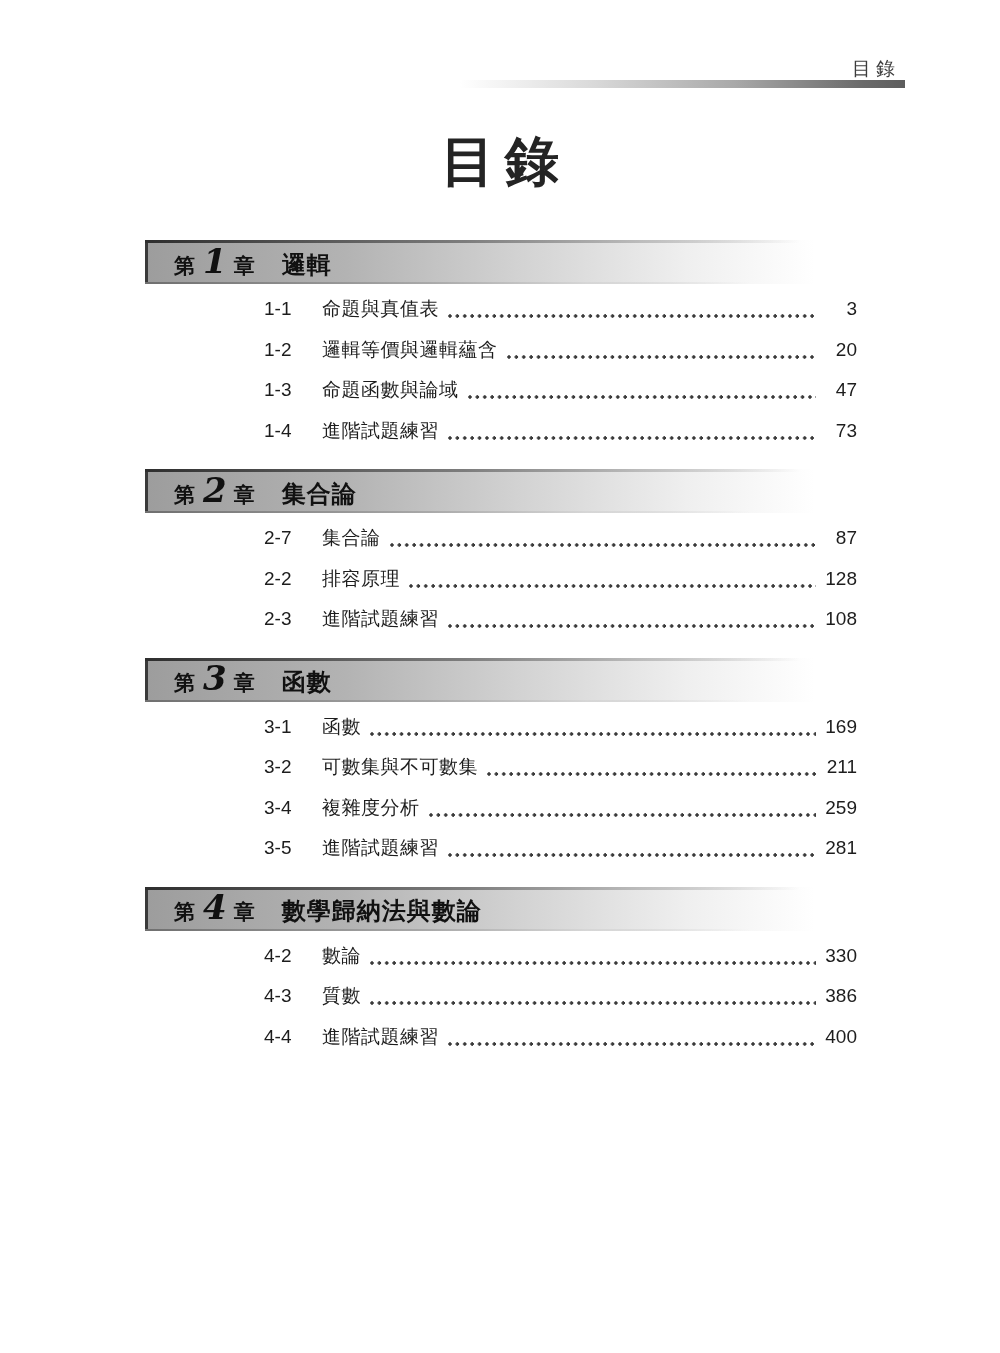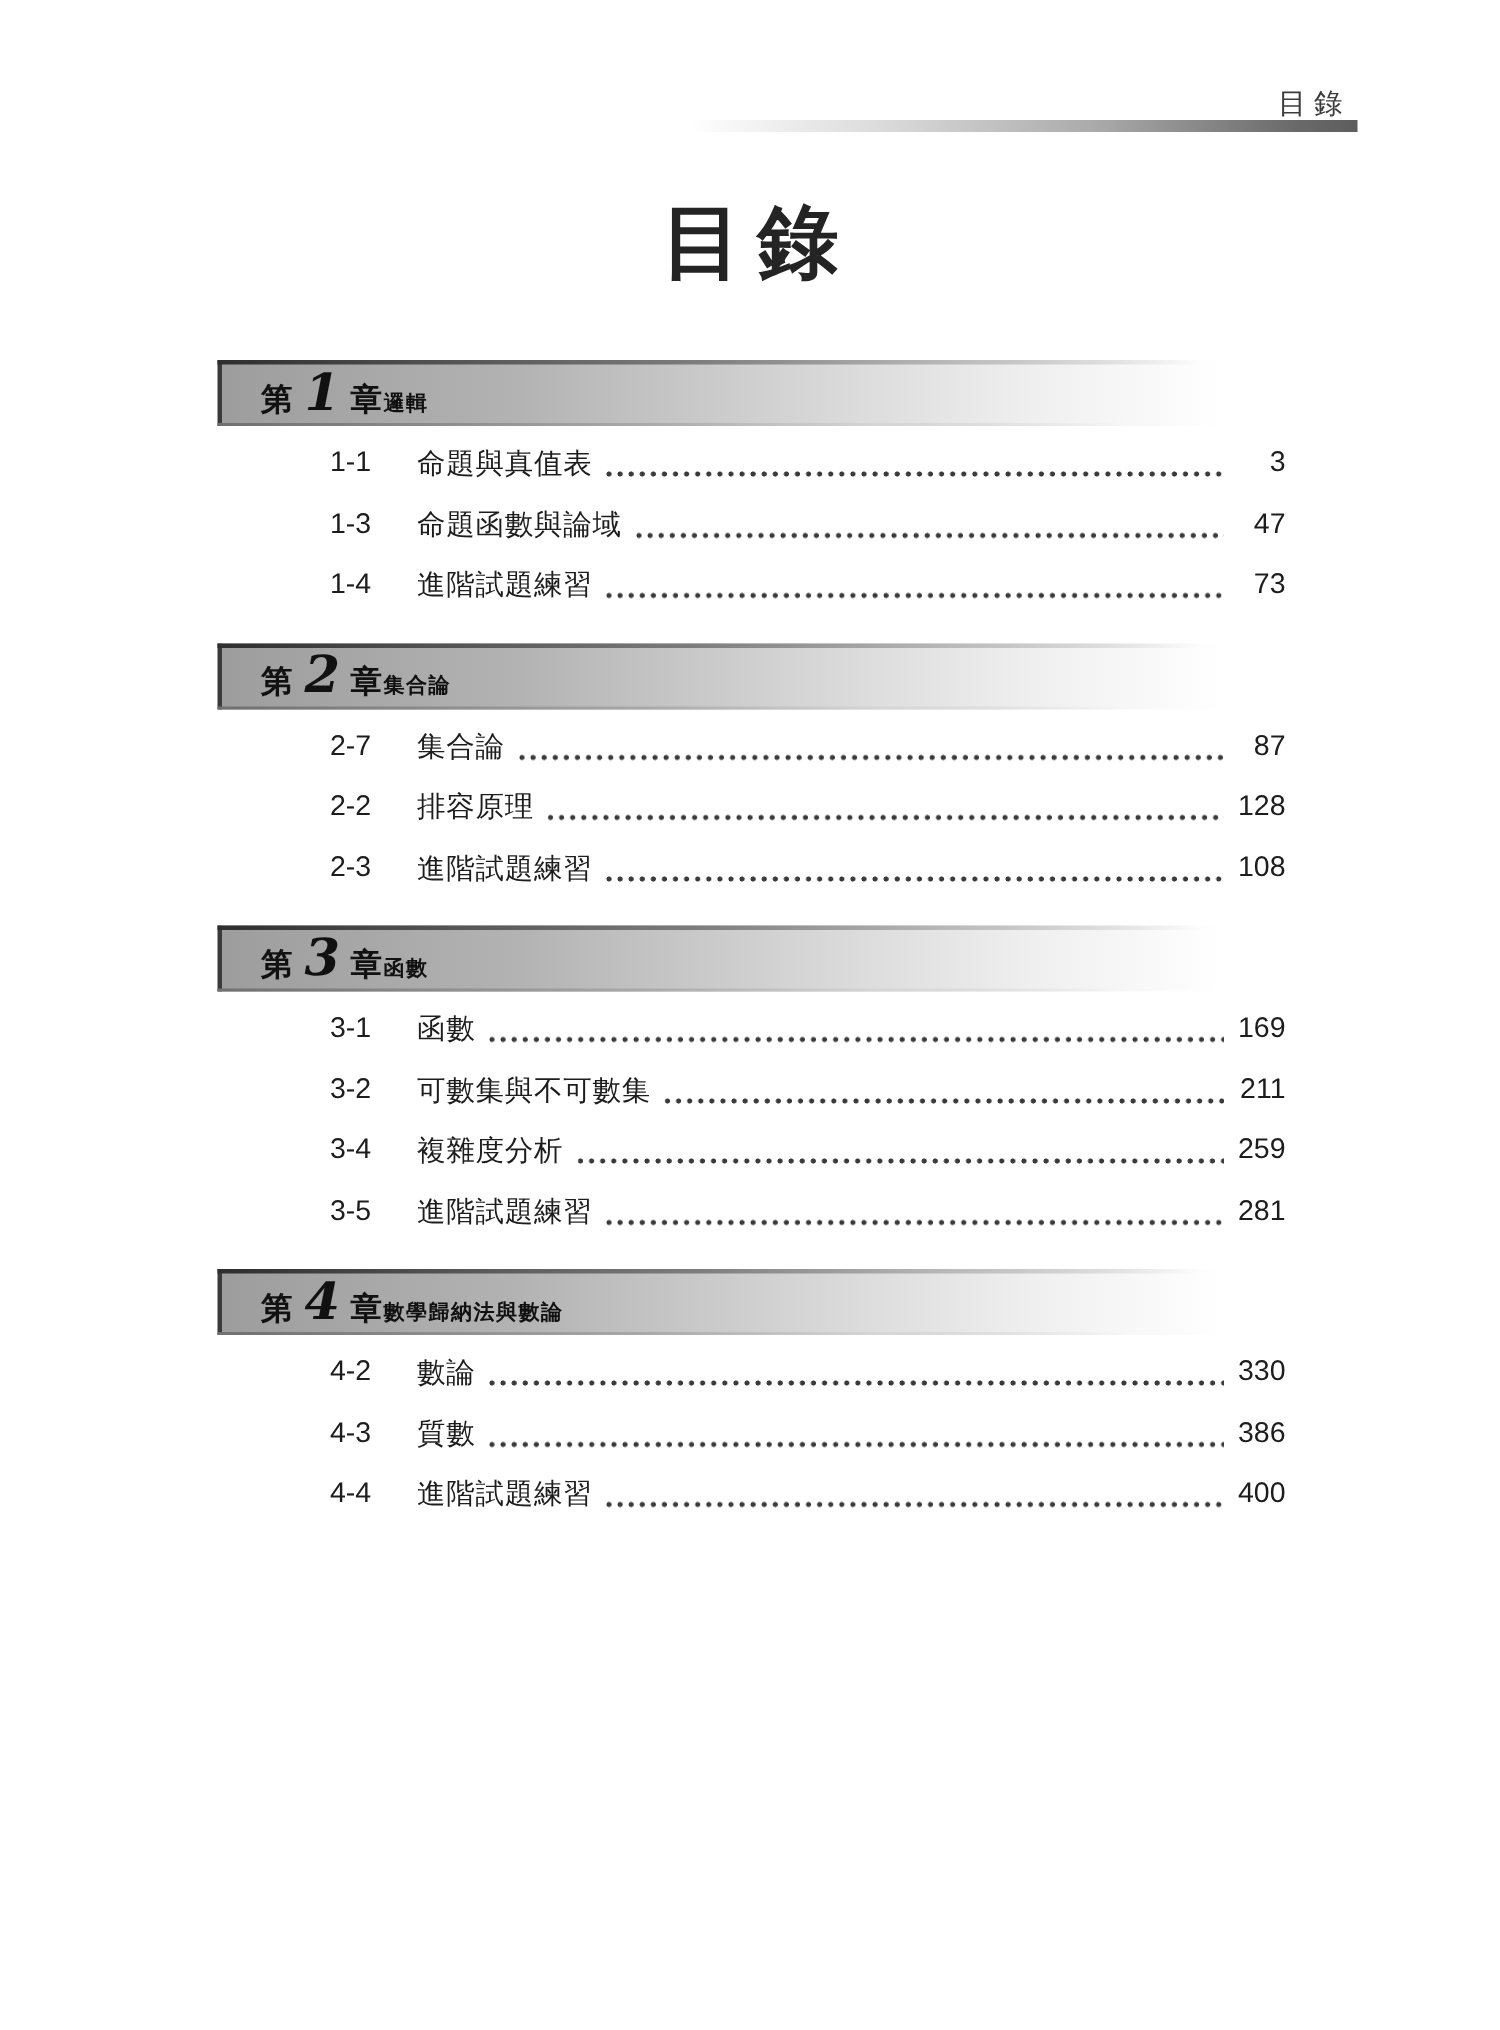--- a/index.html
+++ b/index.html
@@ -99,37 +99,39 @@
     letter-spacing: 1px;
   }
   .ch-number {
     font-family: "DejaVu Serif", serif;
     font-style: italic;
     font-size: 34px;
     line-height: 1;
     margin: 0 7px;
   }
   .ch-title {
-    font-size: 14px;
+    font-size: 24px;
+    margin-left: 26px;
     letter-spacing: 1px;
   }
 
   
   .sections { margin-top: 5px; }
   .sec-row {
     display: flex;
     align-items: center;
     height: 40.5px;
     padding-left: 75px;
     font-size: 19px;
     color: #1d1d1d;
   }
   .sec-no {
     width: 58px;
     flex: 0 0 58px;
+    margin-left: 44px;
   }
   .sec-title {
     white-space: nowrap;
     letter-spacing: 0.5px;
   }
   .leader {
     flex: 1;
     height: 4px;
     margin: 14px 7px 0 9px;
     background-image: radial-gradient(circle at 2px 2px, #3a3a3a 1.5px, rgba(0,0,0,0) 1.9px);
@@ -162,20 +164,26 @@
       </div>
     </div>
     <div class="sections">
       <div class="sec-row">
         <span class="sec-no">1-1</span>
         <span class="sec-title">命題與真值表</span>
         <span class="leader"></span>
         <span class="sec-page">3</span>
       </div>
       <div class="sec-row">
+        <span class="sec-no">1-2</span>
+        <span class="sec-title">邏輯等價與邏輯蘊含</span>
+        <span class="leader"></span>
+        <span class="sec-page">20</span>
+      </div>
+      <div class="sec-row">
         <span class="sec-no">1-3</span>
         <span class="sec-title">命題函數與論域</span>
         <span class="leader"></span>
         <span class="sec-page">47</span>
       </div>
       <div class="sec-row">
         <span class="sec-no">1-4</span>
         <span class="sec-title">進階試題練習</span>
         <span class="leader"></span>
         <span class="sec-page">73</span>

